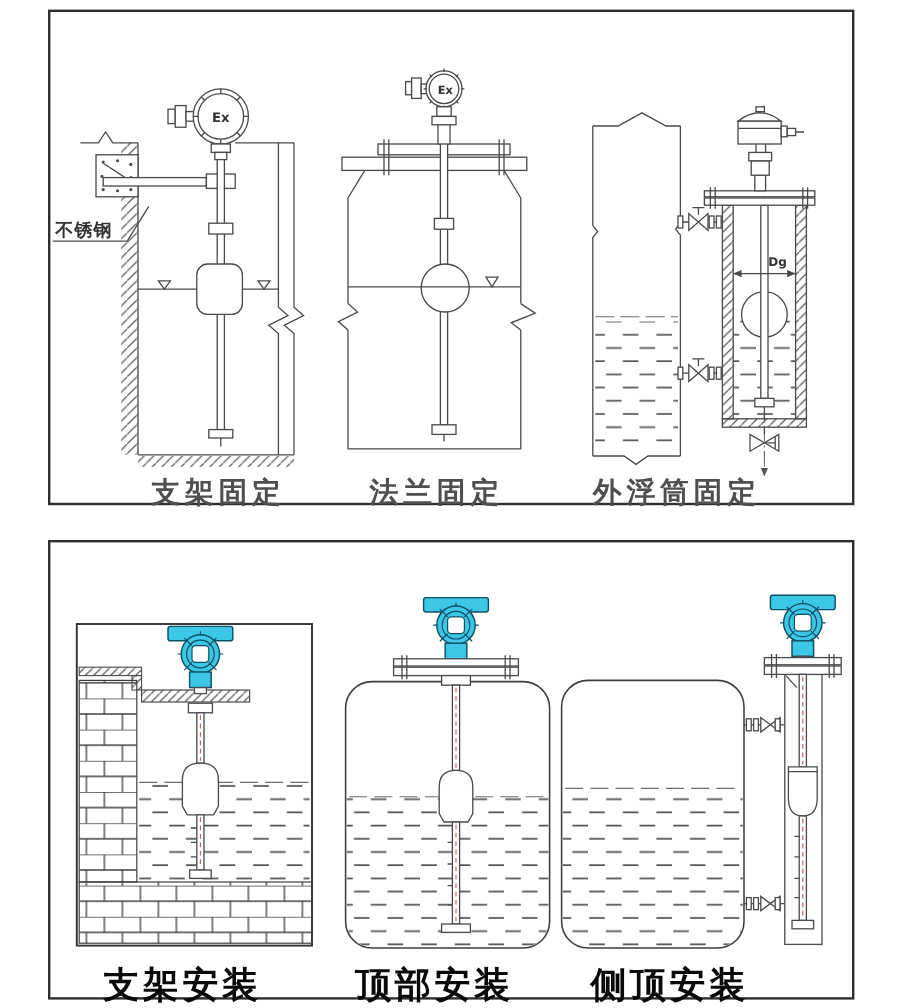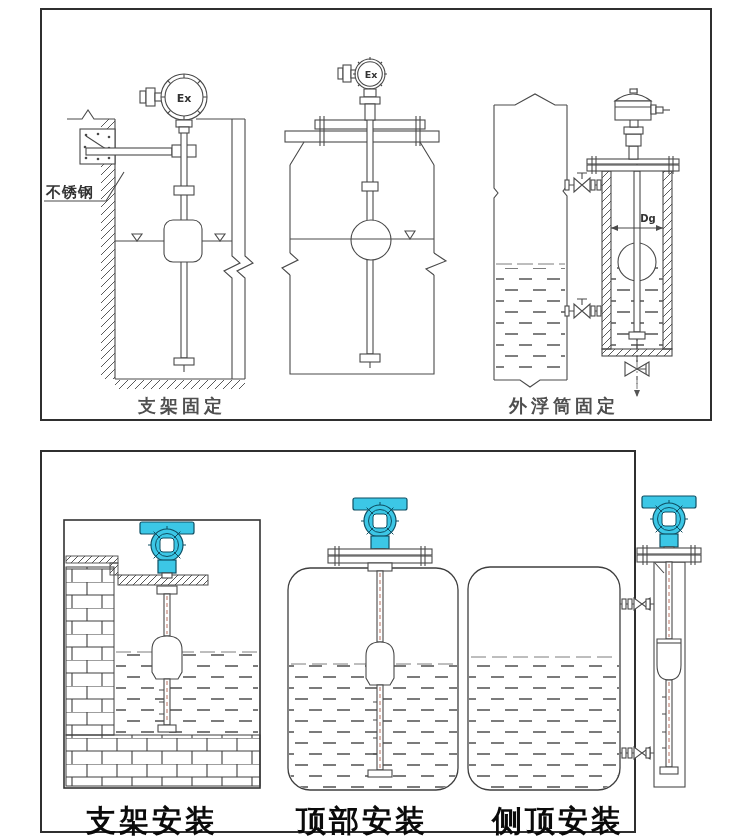--- a/index.html
+++ b/index.html
@@ -1,23 +1,23 @@
 <!DOCTYPE html>
 <html><head>
 <meta charset="utf-8">
 <style>
   html,body{margin:0;padding:0;background:#ffffff;}
   .stage{position:relative;width:750px;height:840px;background:#ffffff;overflow:hidden;
          font-family:"DejaVu Sans","Liberation Sans",sans-serif;}
   .panel{position:absolute;border:2px solid #2f2f2f;background:#ffffff;box-sizing:border-box;}
   .panel.top{left:40px;top:8px;width:672px;height:413px;}
-  .panel.bottom{left:40px;top:450px;width:596px;height:383px;}
+  .panel.bottom{left:40px;top:450px;width:672px;height:383px;}
   .panel svg{position:absolute;left:0;top:0;}
   .cap{position:absolute;transform:translateX(-50%);white-space:nowrap;}
-  .cap.t{color:#4f4f4f;font-size:18px;font-weight:700;letter-spacing:4px;text-align:right;}
+  .cap.t{color:#4f4f4f;font-size:24px;font-weight:700;letter-spacing:4px;text-align:right;}
   .cap.b{color:#0a0a0a;font-size:30px;font-weight:900;letter-spacing:3px;}
   
   .ln{stroke:#4a4a4a;fill:none;stroke-width:1.1;}
   .wl{stroke:#4a4a4a;fill:#ffffff;stroke-width:1.1;}
   .thin{stroke:#6e6e6e;fill:none;stroke-width:0.9;}
   .cy{fill:#3CC7E6;stroke:#0e4f63;stroke-width:1.2;}
   .dk{stroke:#0e4f63;fill:none;stroke-width:1;}
   .red{stroke:#b2604e;fill:none;stroke-width:0.9;stroke-dasharray:4 3;}
   .svgtxt{fill:#333;font-family:"DejaVu Sans","Liberation Sans",sans-serif;font-weight:bold;}
 </style>
@@ -183,20 +183,21 @@
           <path class="ln" d="M595,346 V352"></path>
           <path class="wl" d="M583,352 V366 L595,359 Z M607,352 V366 L595,359 Z"></path>
           <path class="ln" d="M595,359 H604 M604,354 V364"></path>
           <path class="thin" d="M595,366 V380" stroke-dasharray="4 3"></path>
           <path d="M592,380 H598 L595,387 Z" fill="#555"></path>
         </g>
       </g>
     </svg>
 
     <div class="cap t" style="left:140px;top:384px;">支架固定</div>
+    <div class="cap t" style="left:322px;top:384px;">法兰固定</div>
     <div class="cap t" style="left:522px;top:384px;">外浮筒固定</div>
   </div>
 
   <div class="panel bottom">
     <svg width="668" height="379" viewBox="0 0 668 379">
       <defs>
         <pattern id="brk" width="30" height="26" patternUnits="userSpaceOnUse">
           <path d="M0,0 H30 M0,13 H30 M15,0 V13 M0,13 V26 M30,13 V26" stroke="#3f3f3f" stroke-width="1.1" fill="none"></path>
         </pattern>
         <pattern id="liqB" width="28" height="22" patternUnits="userSpaceOnUse">

